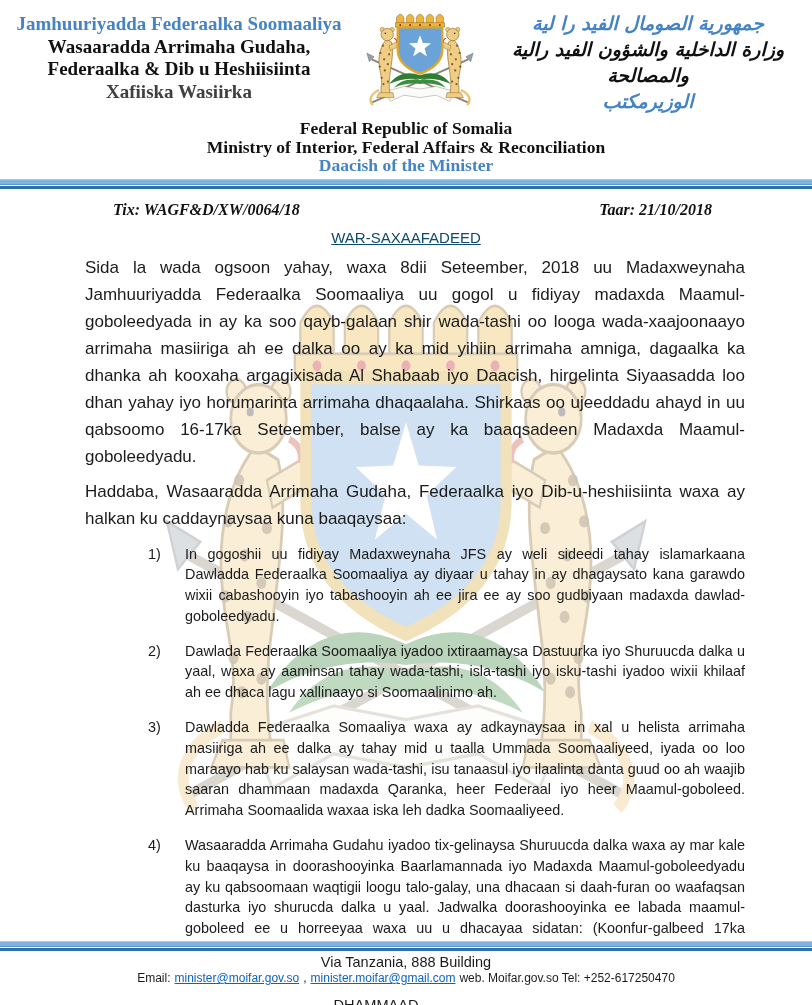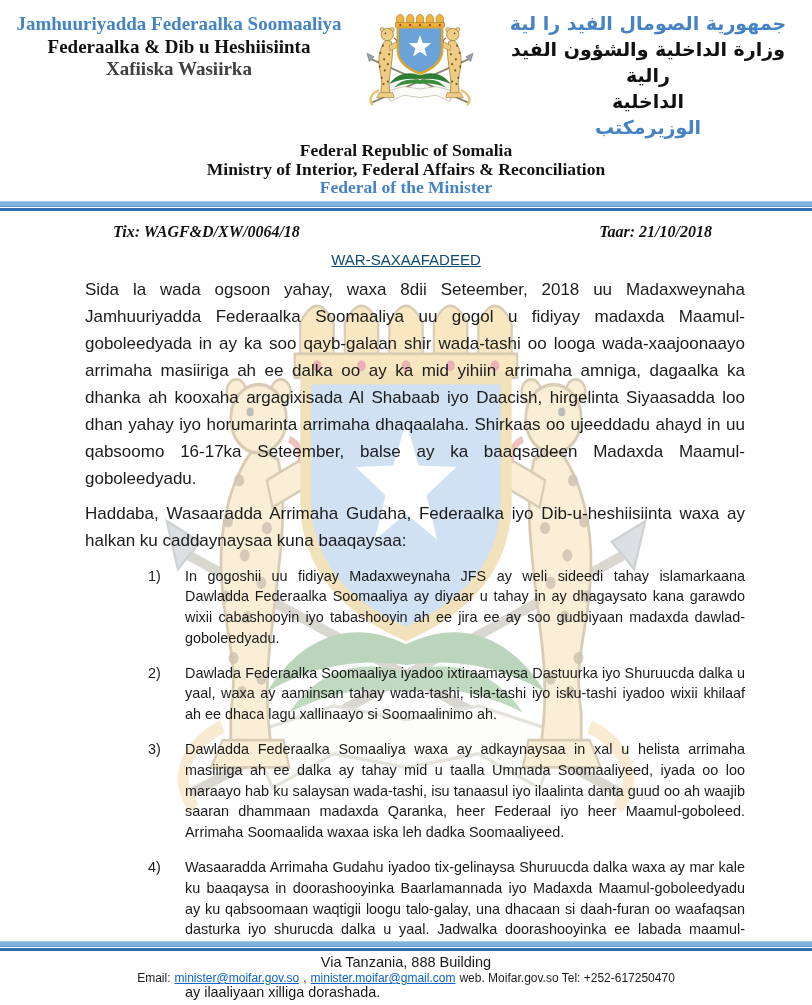--- a/index.html
+++ b/index.html
@@ -14,21 +14,21 @@
     width:342px; text-align:center; padding-top:5px;
     font-family:"Liberation Serif", serif; font-weight:700;
     font-size:19px; line-height:22.5px; color:#111;
   }
   .blue-txt  { color:#4583c4; }
   .lblue-txt { color:#404040; }
   .lh-emblem { width:136px; height:110px; flex:0 0 auto; margin:0 2px; }
   .lh-right {
     flex:1; text-align:center; direction:rtl; padding-top:2px;
     font-family:"DejaVu Sans", sans-serif; font-weight:700;
-    font-size:19px; line-height:26px; color:#111;
+    font-size:19px; line-height:26px; color:#111;font-style:italic;
   }
   
   .center-titles {
     text-align:center; margin-top:1px; position:relative; z-index:2;
     font-family:"Liberation Serif", serif; font-weight:700;
     font-size:17.5px; line-height:18.5px; color:#111;
   }
   
   .rule { margin-top:4px; position:relative; z-index:2; }
   .rule-bar  { height:6px; background:#7fb2de; border-top:1px solid #a8cbe8; border-bottom:1px solid #5e97c9; }
@@ -129,38 +129,39 @@
   </defs>
 </svg>
 
 <svg class="watermark" viewBox="0 0 220 172" preserveAspectRatio="none">
   <use href="#coa"></use>
 </svg>
 
 <header class="letterhead">
   <div class="lh-left">
     <div class="blue-txt">Jamhuuriyadda Federaalka Soomaaliya</div>
+    <div>Wasaaradda Arrimaha Gudaha,</div>
     <div>Federaalka &amp; Dib u Heshiisiinta</div>
     <div class="lblue-txt">Xafiiska Wasiirka</div>
   </div>
   <svg class="lh-emblem" viewBox="0 0 220 172">
     <use href="#coa"></use>
   </svg>
   <div class="lh-right" dir="rtl">
     <div class="blue-txt">جمهورية الصومال الفيد را لية</div>
     <div>وزارة الداخلية والشؤون الفيد رالية</div>
-    <div>الداخلية</div>
+    <div>والمصالحة</div>
     <div class="blue-txt">الوزيرمكتب</div>
   </div>
 </header>
 
 <div class="center-titles">
   <div>Federal Republic of Somalia</div>
   <div>Ministry of Interior, Federal Affairs &amp; Reconciliation</div>
-  <div class="blue-txt">Federal of the Minister</div>
+  <div class="blue-txt">Daacish of the Minister</div>
 </div>
 
 <div class="rule">
   <div class="rule-bar"></div>
   <div class="rule-line"></div>
 </div>
 
 <div class="refs">
   <div>Tix: WAGF&amp;D/XW/0064/18</div>
   <div>Taar: 21/10/2018</div>

